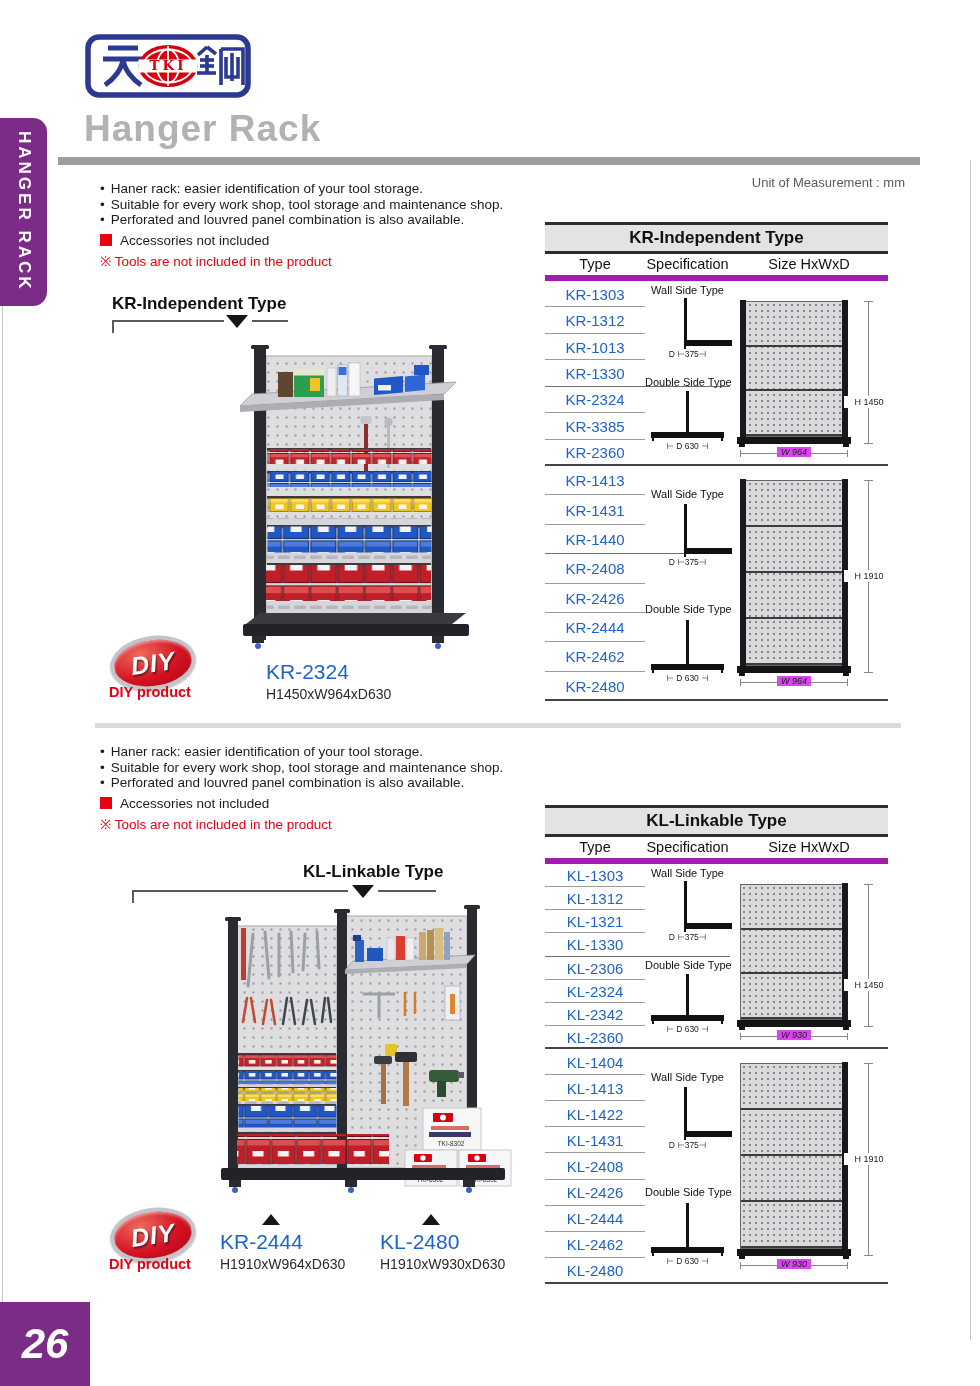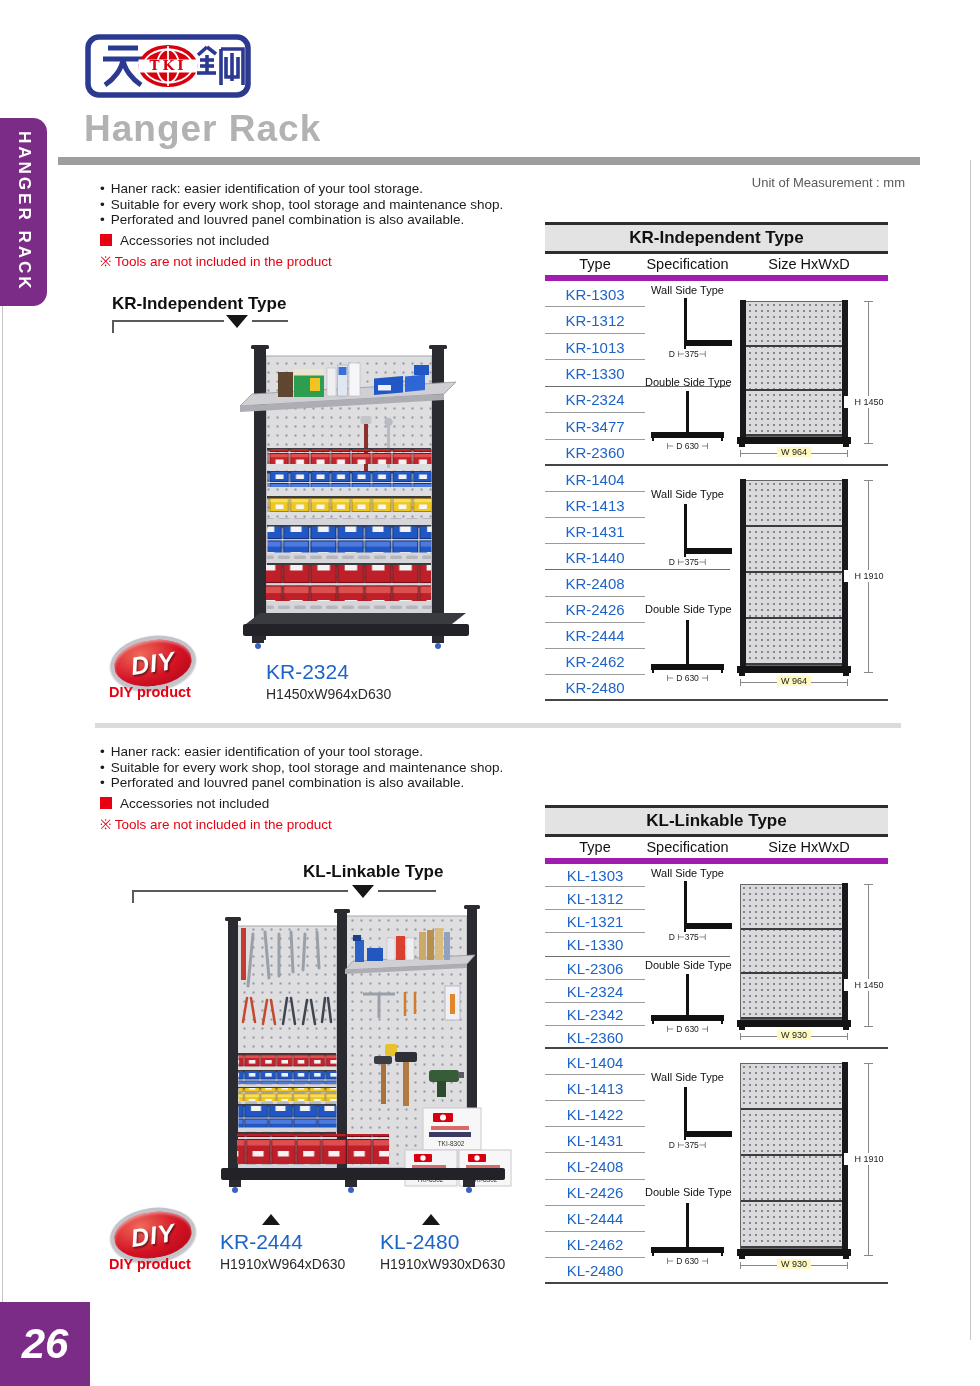--- a/index.html
+++ b/index.html
@@ -82,21 +82,21 @@
   .base::before,.base::after{content:"";position:absolute;bottom:-3px;width:6px;height:3px;background:#141414;}
   .base::before{left:2px;} .base::after{right:2px;}
   .hdim{position:absolute;left:138px;width:1px;background:#888;}
   .hdim::before,.hdim::after{content:"";position:absolute;left:-4px;width:9px;height:1px;background:#888;}
   .hdim::before{top:0;} .hdim::after{bottom:0;}
   .hlabel{position:absolute;left:114px;width:50px;text-align:center;font-size:9px;color:#222;background:#fff;padding:1px 0;}
   .wdim{position:absolute;left:10px;width:108px;height:1px;background:#888;}
   .wdim::before,.wdim::after{content:"";position:absolute;top:-3px;width:1px;height:7px;background:#888;}
   .wdim::before{left:0;} .wdim::after{right:0;}
   .wlabel{position:absolute;left:10px;width:108px;text-align:center;font-size:9px;color:#222;}
-  .wlabel span{background:#fef9c3;padding:0 4px;}
+  .wlabel span{background:#d946ef;padding:0 4px;font-style:italic;}
   .g1 .panel{top:20px;height:136px;} .g1 .base{top:156px;} .g1 .hdim{top:20px;height:143px;}
   .g1 .hlabel{top:83px;margin-top:32px;} .g1 .wdim{top:172px;} .g1 .wlabel{top:166px;}
   .g2 .panel{top:14px;height:186px;} .g2 .base{top:200px;} .g2 .hdim{top:14px;height:193px;}
   .g2 .hlabel{top:104px;} .g2 .wdim{top:216px;} .g2 .wlabel{top:210px;}
   
   .sec-div{position:absolute;left:95px;top:723px;width:806px;height:5px;background:#DBDBDB;}
   
   .rack{position:absolute;}
   
   .page-num{position:absolute;left:0;top:1302px;width:90px;height:84px;background:#7B2C86;color:#fff;
@@ -281,21 +281,21 @@
         <div class="trow">
             <span class="type">KR-1013</span>
           </div>
         <div class="trow d185">
             <span class="type">KR-1330</span>
           </div>
         <div class="trow">
             <span class="type">KR-2324</span>
           </div>
         <div class="trow">
-            <span class="type">KR-3477</span>
+            <span class="type">KR-3385</span>
           </div>
         <div class="trow dfull">
             <span class="type">KR-2360</span>
           </div>
       </div>
       <div class="spec">
         <div class="spec-label wl">Wall Side Type</div>
         <div class="ld-v"></div>
           <div class="ld-h"></div>
         <div class="spec-dim wd">D ⊢375⊣</div>
@@ -314,23 +314,20 @@
           </div>
         <div class="base"></div>
         <div class="hdim"></div>
         <div class="hlabel">H 1450</div>
         <div class="wdim"></div>
         <div class="wlabel"><span>W 964</span></div>
       </div>
     </div>
     <div class="tgroup g2">
       <div class="rows">
-        <div class="trow">
-            <span class="type">KR-1404</span>
-          </div>
         <div class="trow">
             <span class="type">KR-1413</span>
           </div>
         <div class="trow">
             <span class="type">KR-1431</span>
           </div>
         <div class="trow d185">
             <span class="type">KR-1440</span>
           </div>
         <div class="trow">

